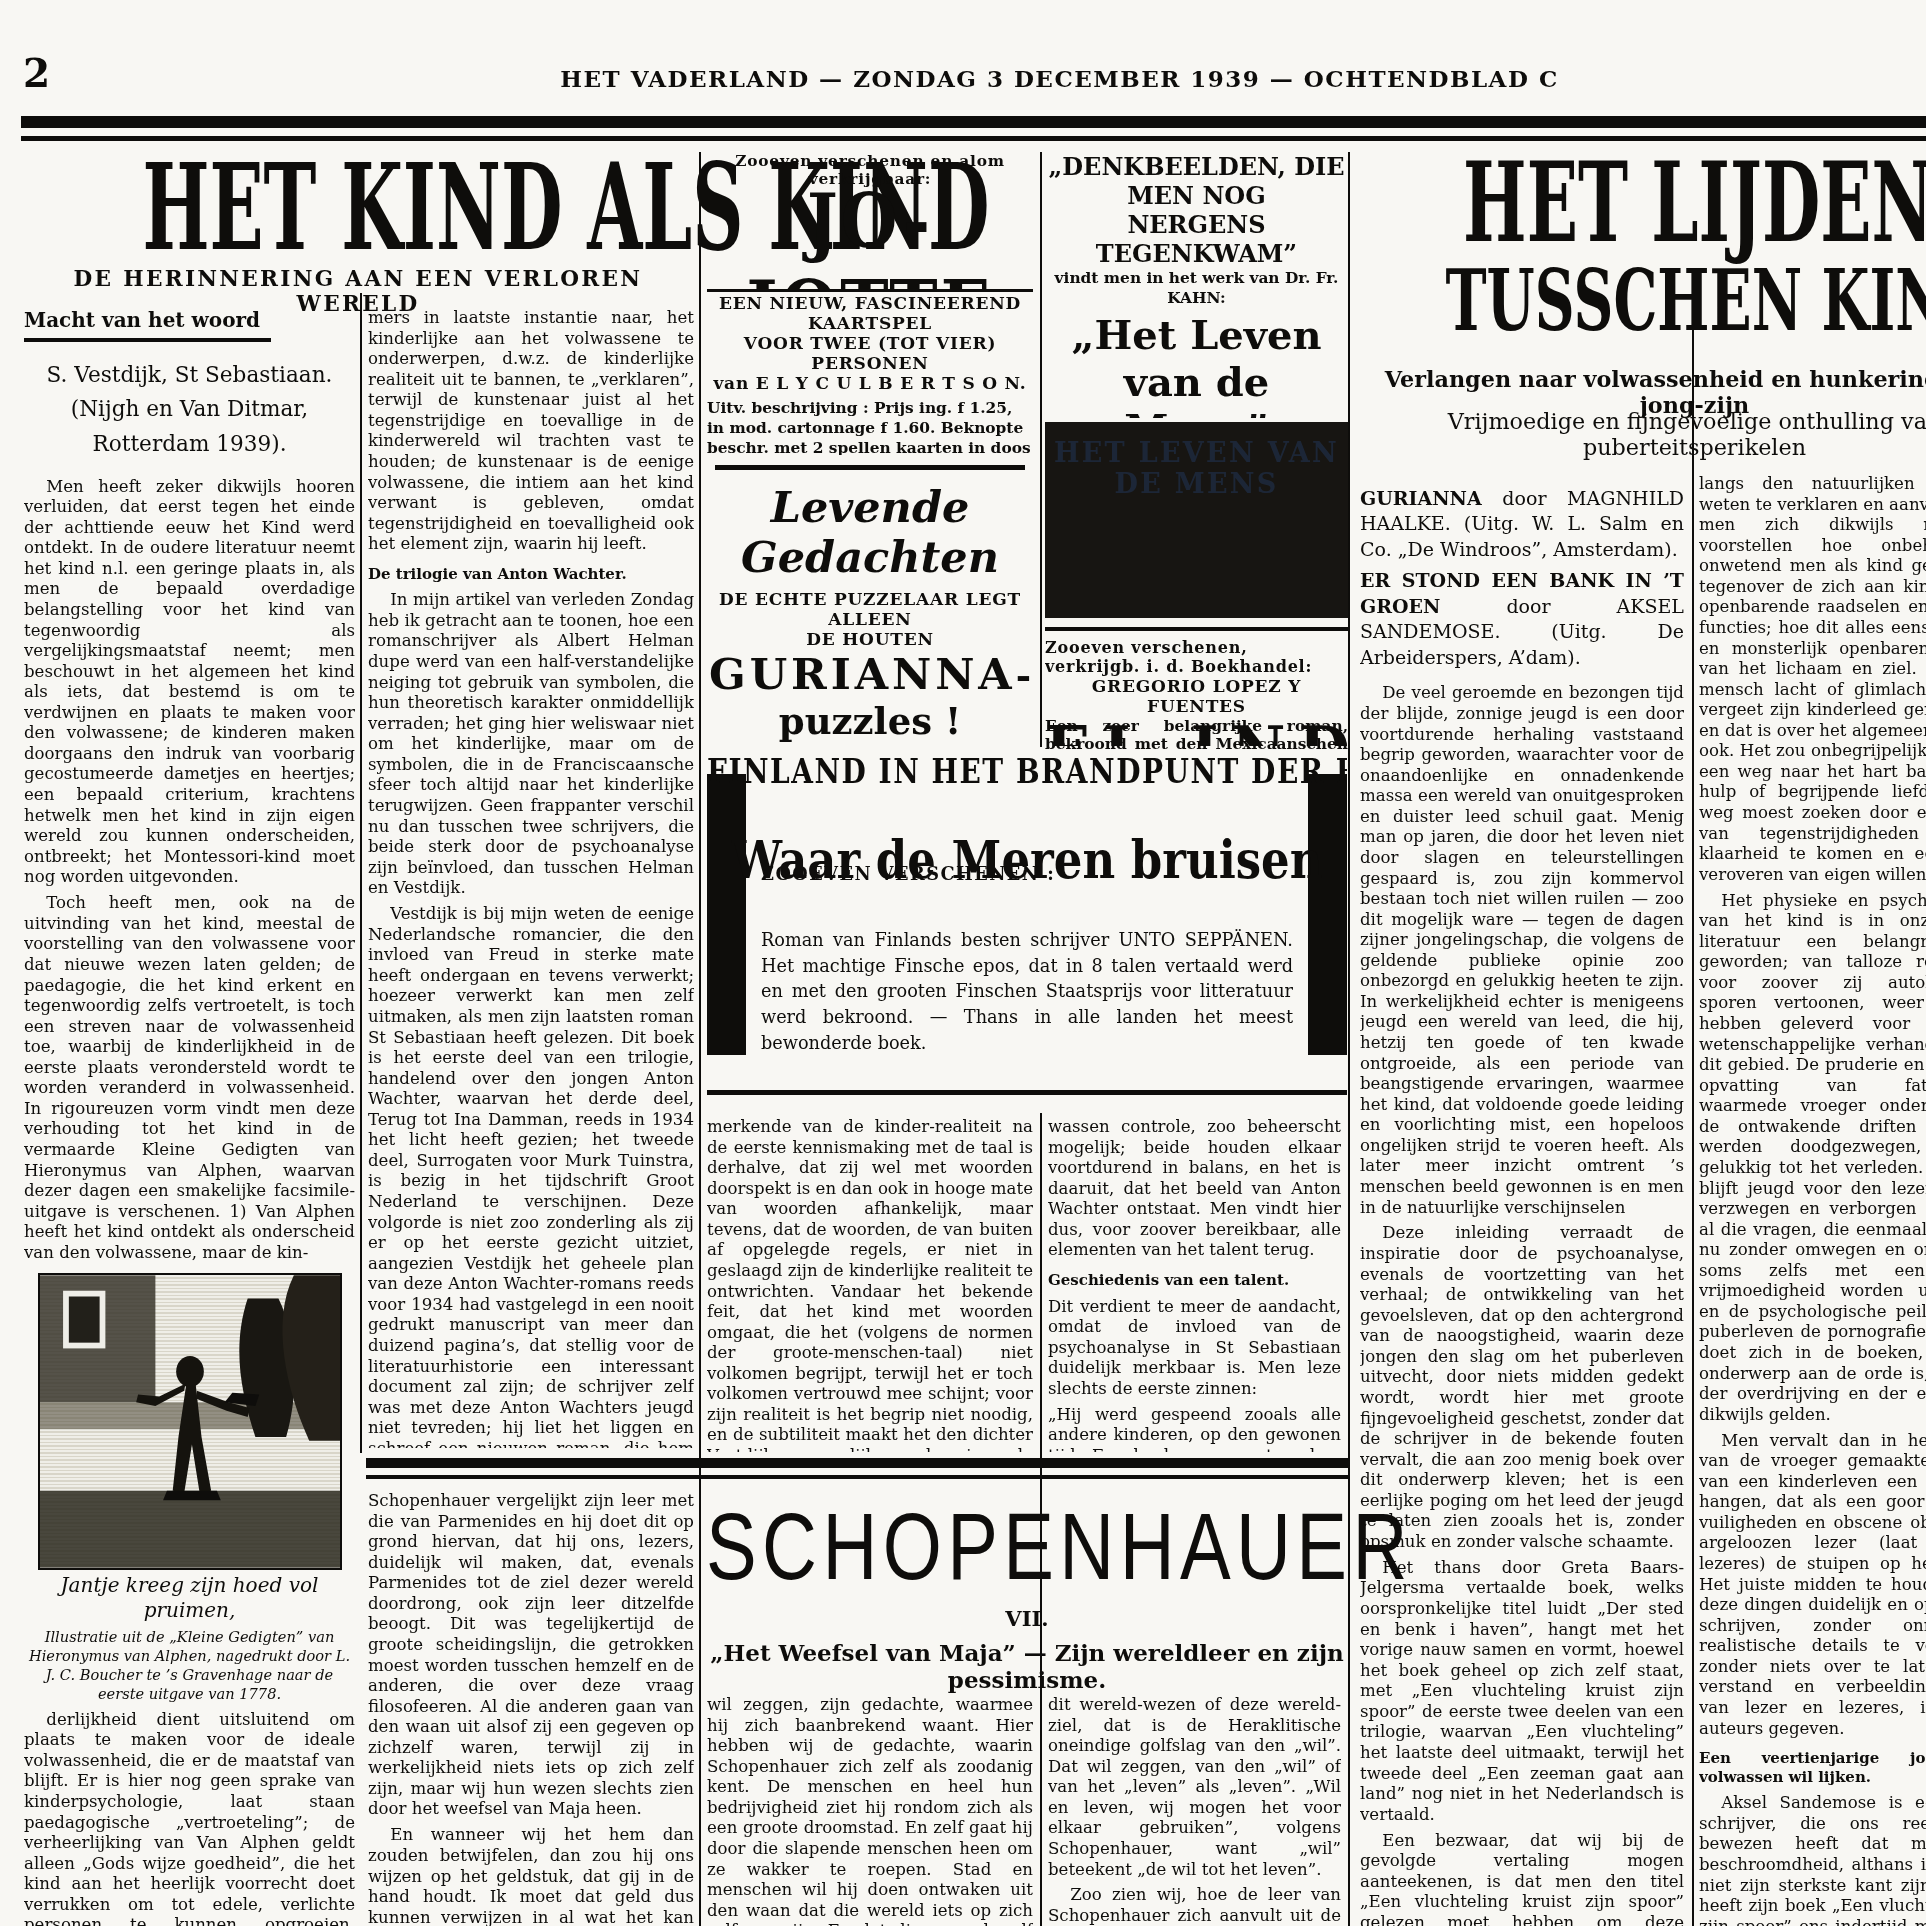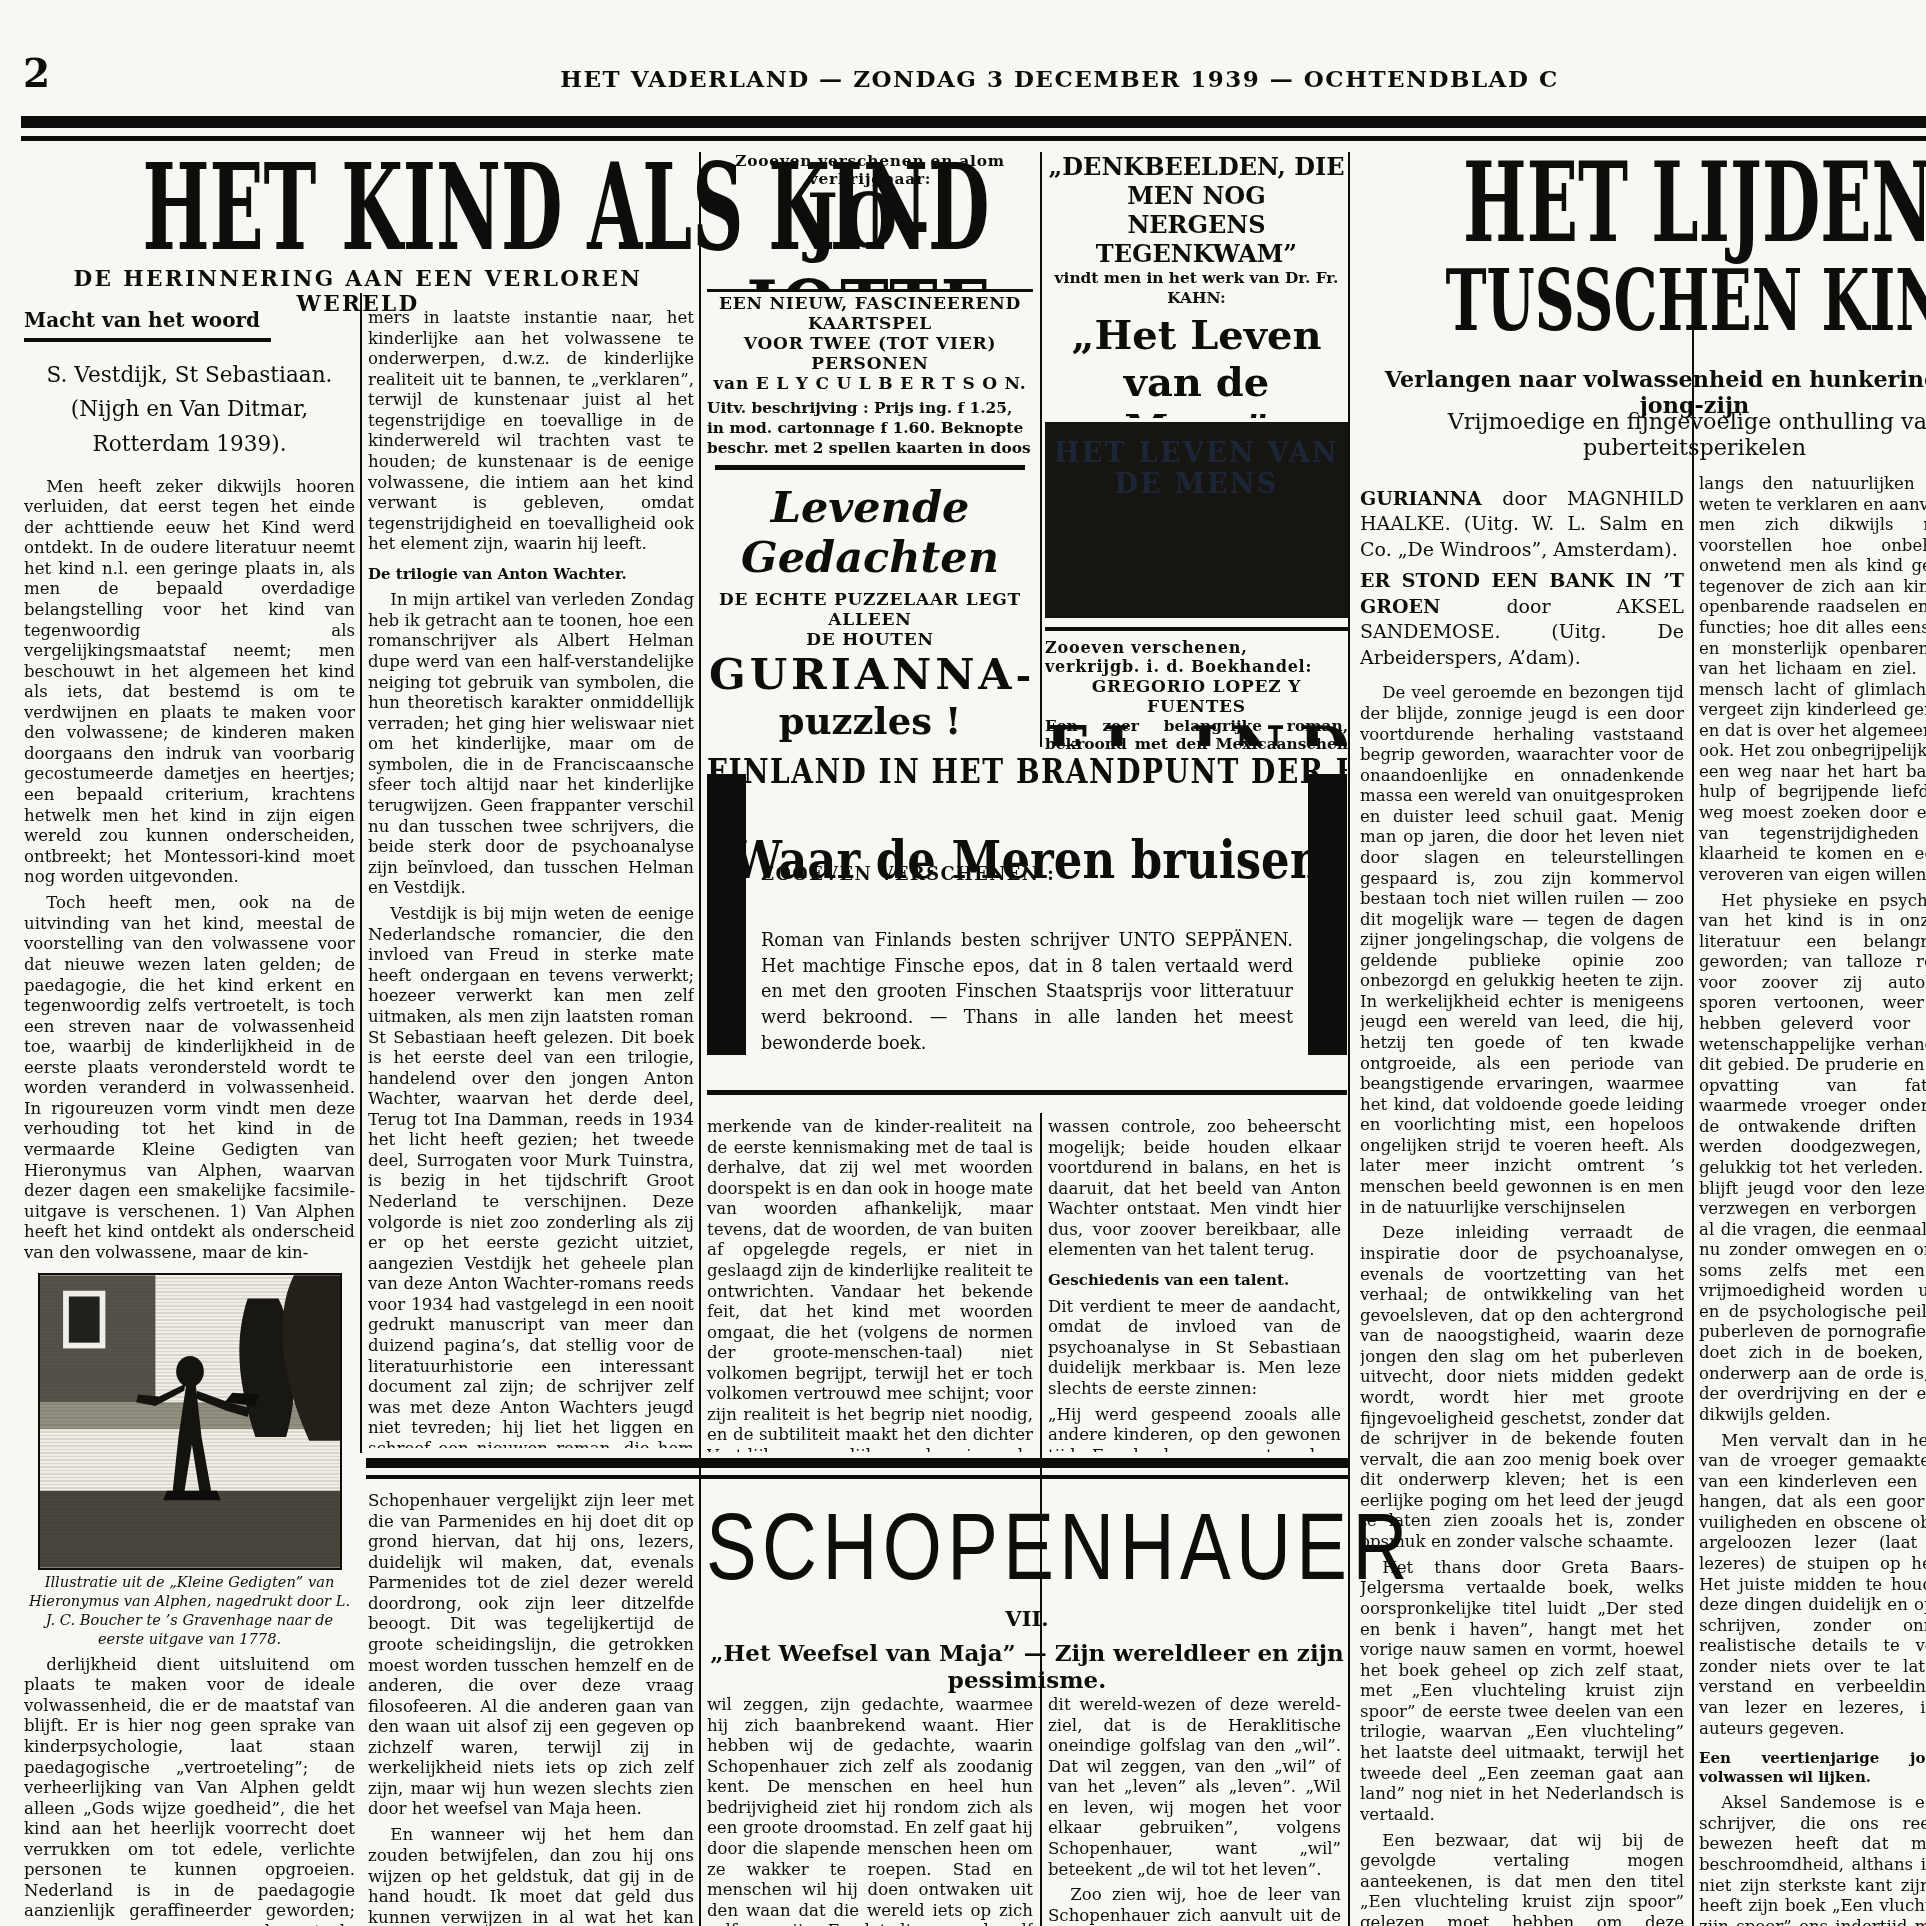--- a/index.html
+++ b/index.html
@@ -88,20 +88,21 @@
         <path d="M540 60 C 500 180, 520 300, 560 420 L 640 420 C 680 280, 660 140, 620 60 Z" fill="#191712"></path>
         <path d="M660 0 C 600 120, 640 300, 700 430 L 780 430 L 780 0 Z" fill="#242019"></path>
         <ellipse cx="390" cy="250" rx="36" ry="40" fill="#15130e"></ellipse>
         <path d="M380 285 L 360 420 L 345 560 L 375 565 L 395 440 L 415 565 L 445 560 L 420 420 L 405 285 Z" fill="#15130e"></path>
         <path d="M375 300 L 300 340 L 250 330 L 255 310 L 310 315 L 378 282 Z" fill="#15130e"></path>
         <path d="M408 300 L 490 330 L 545 345 L 540 368 L 485 352 L 405 320 Z" fill="#15130e"></path>
         <path d="M480 330 L 560 340 L 570 310 L 500 305 Z" fill="#0e0d0b"></path>
         <path d="M330 560 L 460 560 L 470 585 L 320 585 Z" fill="#0e0d0b"></path>
       </svg>
     </div>
+    <p class="noind center caption-script">Jantje kreeg zijn hoed vol pruimen,</p>
     <p class="noind center caption">Illustratie uit de „Kleine Gedigten” van Hieronymus van Alphen, nagedrukt door L. J. C. Boucher te ’s Gravenhage naar de eerste uitgave van 1778.</p>
 
     <p>derlijkheid dient uitsluitend om plaats te maken voor de ideale volwassenheid, die er de maatstaf van blijft. Er is hier nog geen sprake van kinderpsychologie, laat staan paedagogische „vertroeteling”; de verheerlijking van Van Alphen geldt alleen „Gods wijze goedheid”, die het kind aan het heerlijk voorrecht doet verrukken om tot edele, verlichte personen te kunnen opgroeien. Nederland is in de paedagogie aanzienlijk geraffineerder geworden; maar zoozeer men nu ook met de kinderpoëzie van Van Alphen moge hebben gespot in naam van het „echte” kind (later uitgebeeld bij Dik Trom), in wezen is de verhouding van den volwassene tot het kind er niet door veranderd.</p>
 
   </div>
 
   <div class="abs body-col" style="left:368px;top:308px;width:326px;height:1140px;">
     <p class="noind">mers in laatste instantie naar, het kinderlijke aan het volwassene te onderwerpen, d.w.z. de kinderlijke realiteit uit te bannen, te „verklaren”, terwijl de kunstenaar juist al het tegenstrijdige en toevallige in de kinderwereld wil trachten vast te houden; de kunstenaar is de eenige volwassene, die intiem aan het kind verwant is gebleven, omdat tegenstrijdigheid en toevalligheid ook het element zijn, waarin hij leeft.</p>
     <p class="subhead">De trilogie van Anton Wachter.</p>
     <p>In mijn artikel van verleden Zondag heb ik getracht aan te toonen, hoe een romanschrijver als Albert Helman dupe werd van een half-verstandelijke neiging tot gebruik van symbolen, die hun theoretisch karakter onmiddellijk verraden; het ging hier weliswaar niet om het kinderlijke, maar om de symbolen, die in de Franciscaansche sfeer toch altijd naar het kinderlijke terugwijzen. Geen frappanter verschil nu dan tusschen twee schrijvers, die beide sterk door de psychoanalyse zijn beïnvloed, dan tusschen Helman en Vestdijk.</p>

